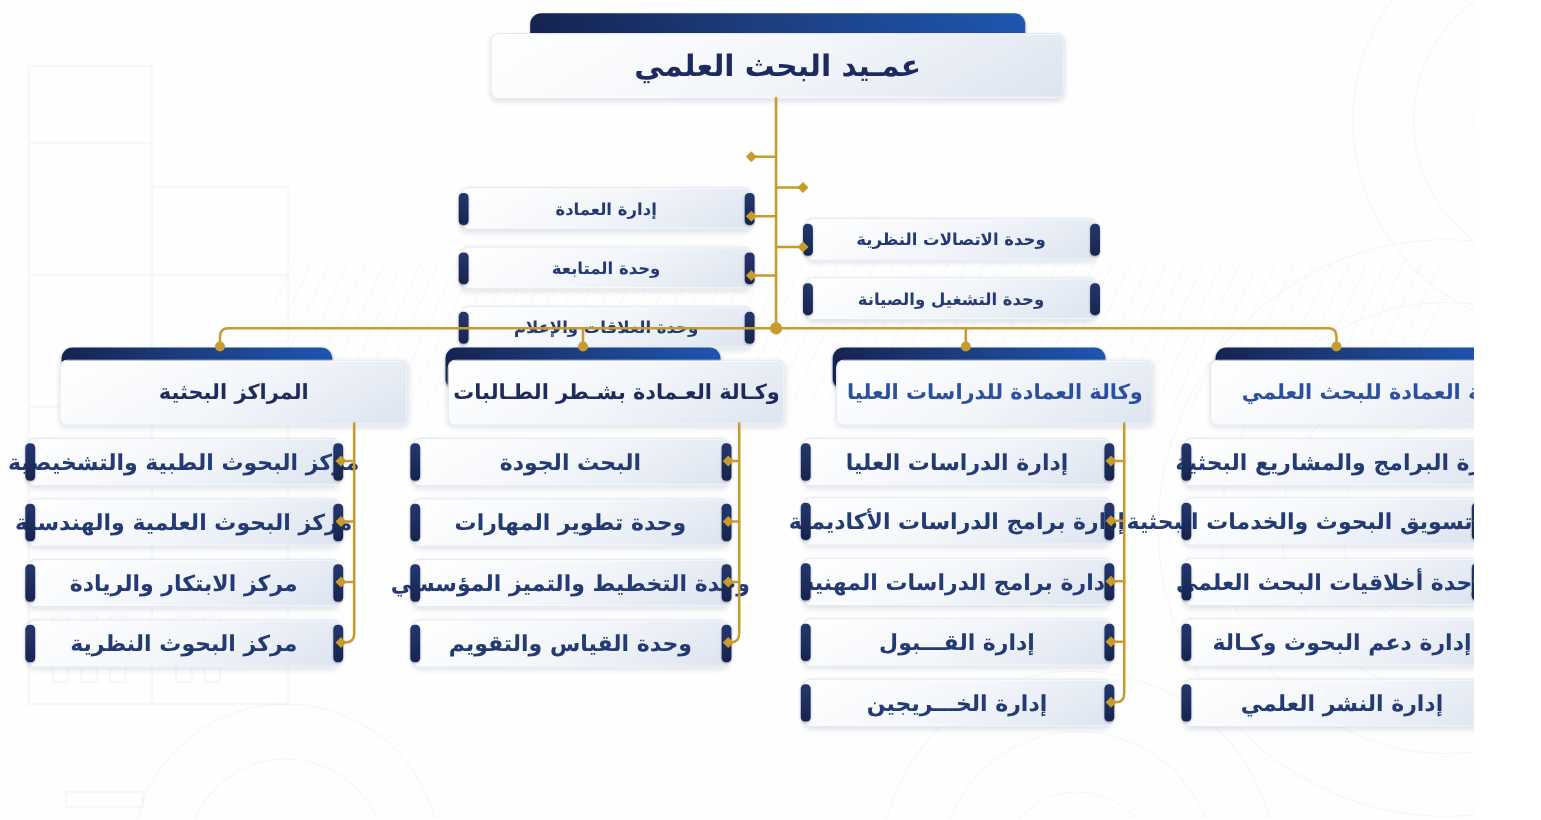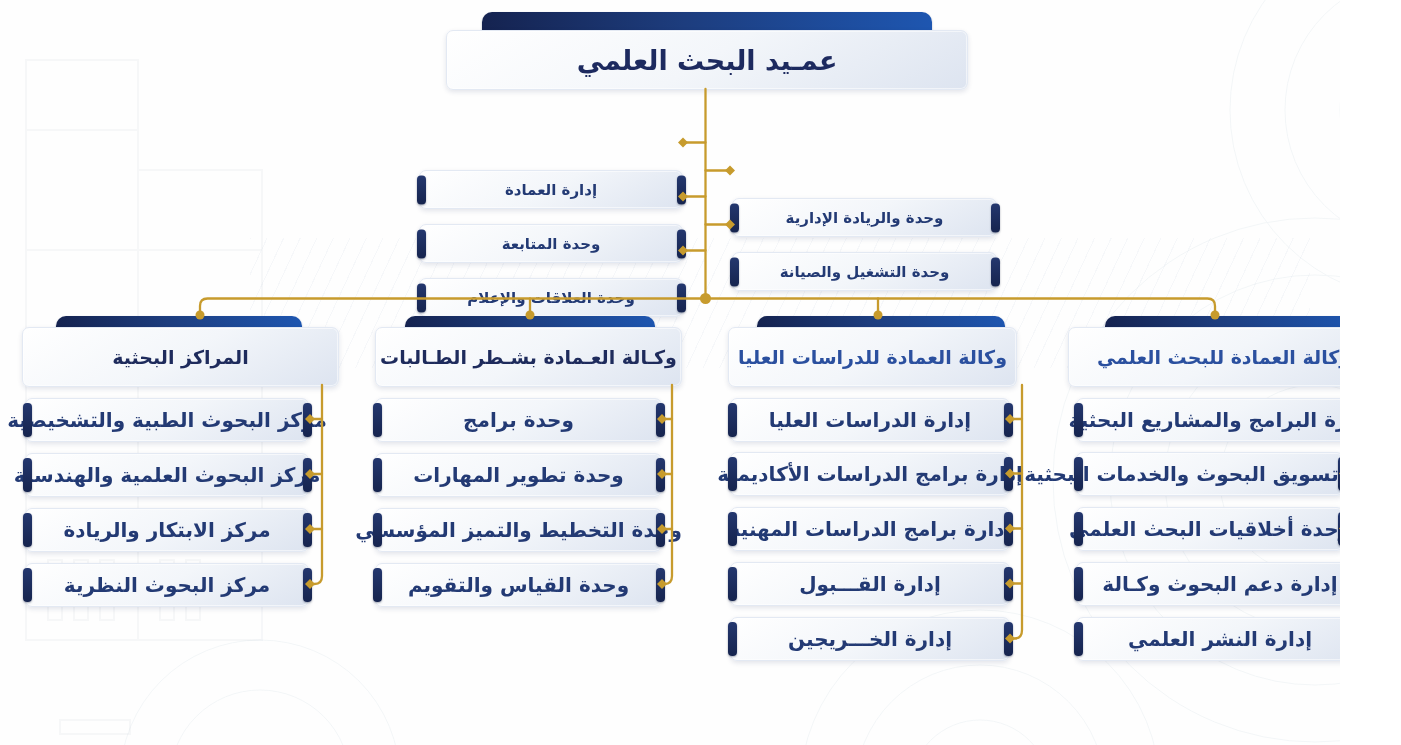--- a/index.html
+++ b/index.html
@@ -23,21 +23,21 @@
     border:1px solid #e3e9f3;border-radius:7px;
     box-shadow:0 2px 5px rgba(25,45,90,.12), inset 0 0 0 1px rgba(255,255,255,.55);
     direction:rtl;text-align:center;
   }
   .tab{
     position:absolute;border-radius:10px;
     background:linear-gradient(90deg,#152350 0%,#1d3d7e 45%,#1e56b0 100%);
     box-shadow:0 1px 2px rgba(15,30,70,.35);
   }
   .rootbox{height:58px;font-size:27px;font-weight:bold;color:#1d2a5f;}
-  .hdr{height:58px;font-size:19px;font-weight:bold;}
+  .hdr{height:58px;font-size:19px;font-weight:bold;margin-left:32px;}
   .hdr.navy{color:#1e2b5c;}
   .hdr.blue{color:#2b509f;}
   .node{height:42px;font-size:20px;font-weight:700;color:#233a74;}
   .l2{height:37px;font-size:15px;font-weight:700;color:#233a74;margin-top:46px;}
   .nlabel,.hlabel,.rlabel{white-space:nowrap;padding:0 14px;direction:rtl;}
   
   .bar{
     position:absolute;top:50%;transform:translateY(-50%);
     width:9px;border-radius:4px;
     background:linear-gradient(180deg,#24376e 0%,#16244e 100%);
@@ -103,21 +103,21 @@
     <span class="bar r"></span>
   </div>
   <div class="lightbox l2" style="left:419px;top:232px;width:262px">
     <span class="bar l"></span>
     <span class="nlabel">وحدة العلاقات والإعلام</span>
     <span class="bar r"></span>
   </div>
 
   <div class="lightbox l2" style="left:732px;top:152px;width:263px">
     <span class="bar l"></span>
-    <span class="nlabel">وحدة والريادة الإدارية</span>
+    <span class="nlabel">وحدة الاتصالات النظرية</span>
     <span class="bar r"></span>
   </div>
   <div class="lightbox l2" style="left:732px;top:206px;width:263px">
     <span class="bar l"></span>
     <span class="nlabel">وحدة التشغيل والصيانة</span>
     <span class="bar r"></span>
   </div>
 
   <div class="tab" style="left:56px;top:316px;width:246px;height:38px"></div>
   <div class="lightbox hdr navy" style="left:22px;top:327px;width:315px">
@@ -143,21 +143,21 @@
     <span class="nlabel">مركز البحوث النظرية</span>
     <span class="bar r"></span>
   </div>
 
   <div class="tab" style="left:405px;top:316px;width:250px;height:38px"></div>
   <div class="lightbox hdr navy" style="left:375px;top:327px;width:305px">
     <span class="hlabel">وكـالة العـمادة بشـطر الطـالبات</span>
   </div>
   <div class="lightbox node" style="left:375px;top:398px;width:285px">
     <span class="bar l"></span>
-    <span class="nlabel">وحدة برامج</span>
+    <span class="nlabel">البحث الجودة</span>
     <span class="bar r"></span>
   </div>
   <div class="lightbox node" style="left:375px;top:453px;width:285px">
     <span class="bar l"></span>
     <span class="nlabel">وحدة تطوير المهارات</span>
     <span class="bar r"></span>
   </div>
   <div class="lightbox node" style="left:375px;top:508px;width:285px">
     <span class="bar l"></span>
     <span class="nlabel">وحدة التخطيط والتميز المؤسسي</span>

